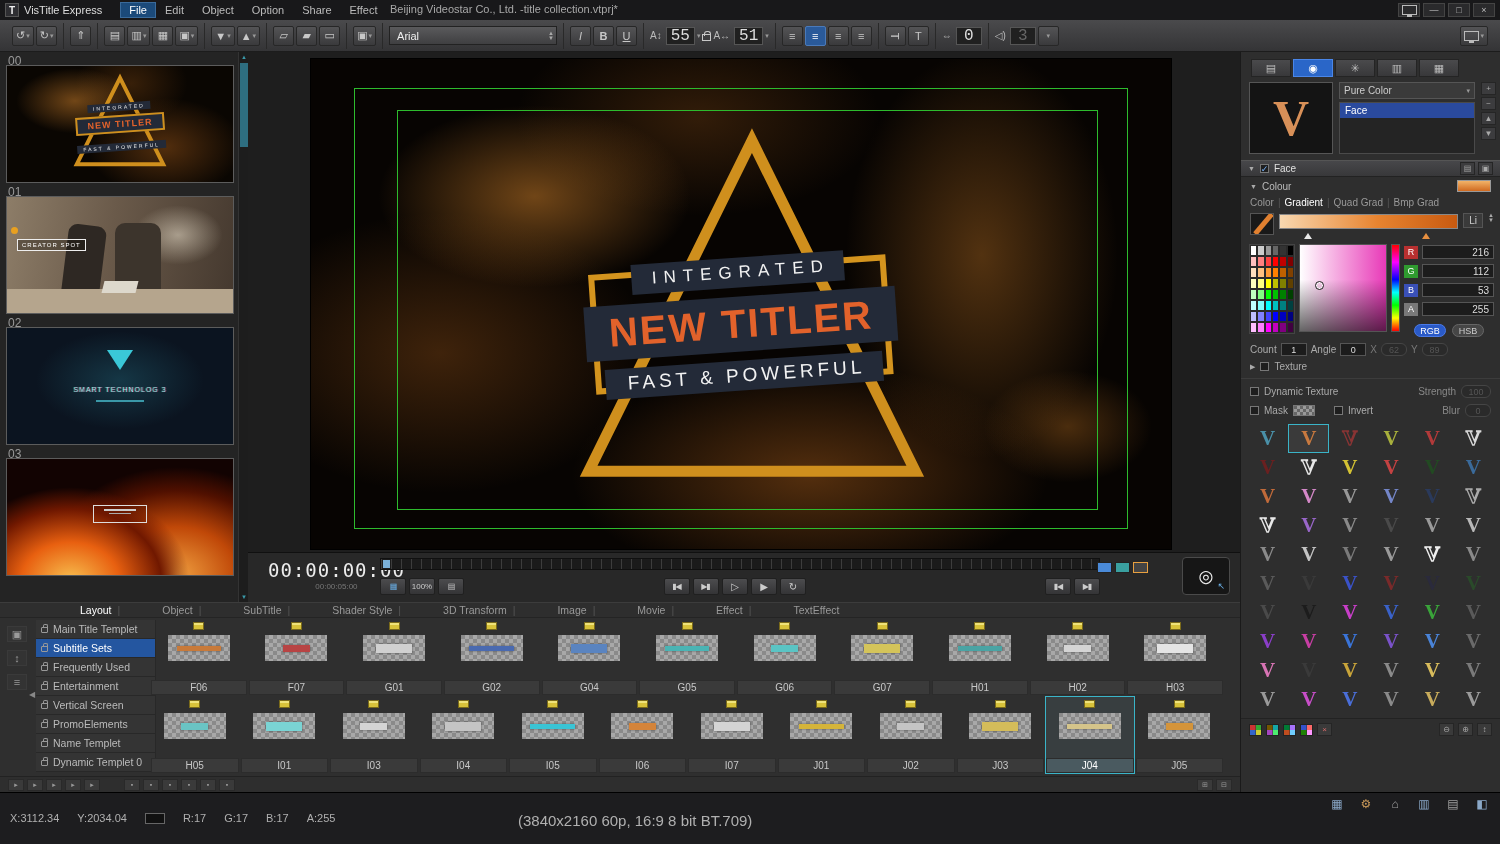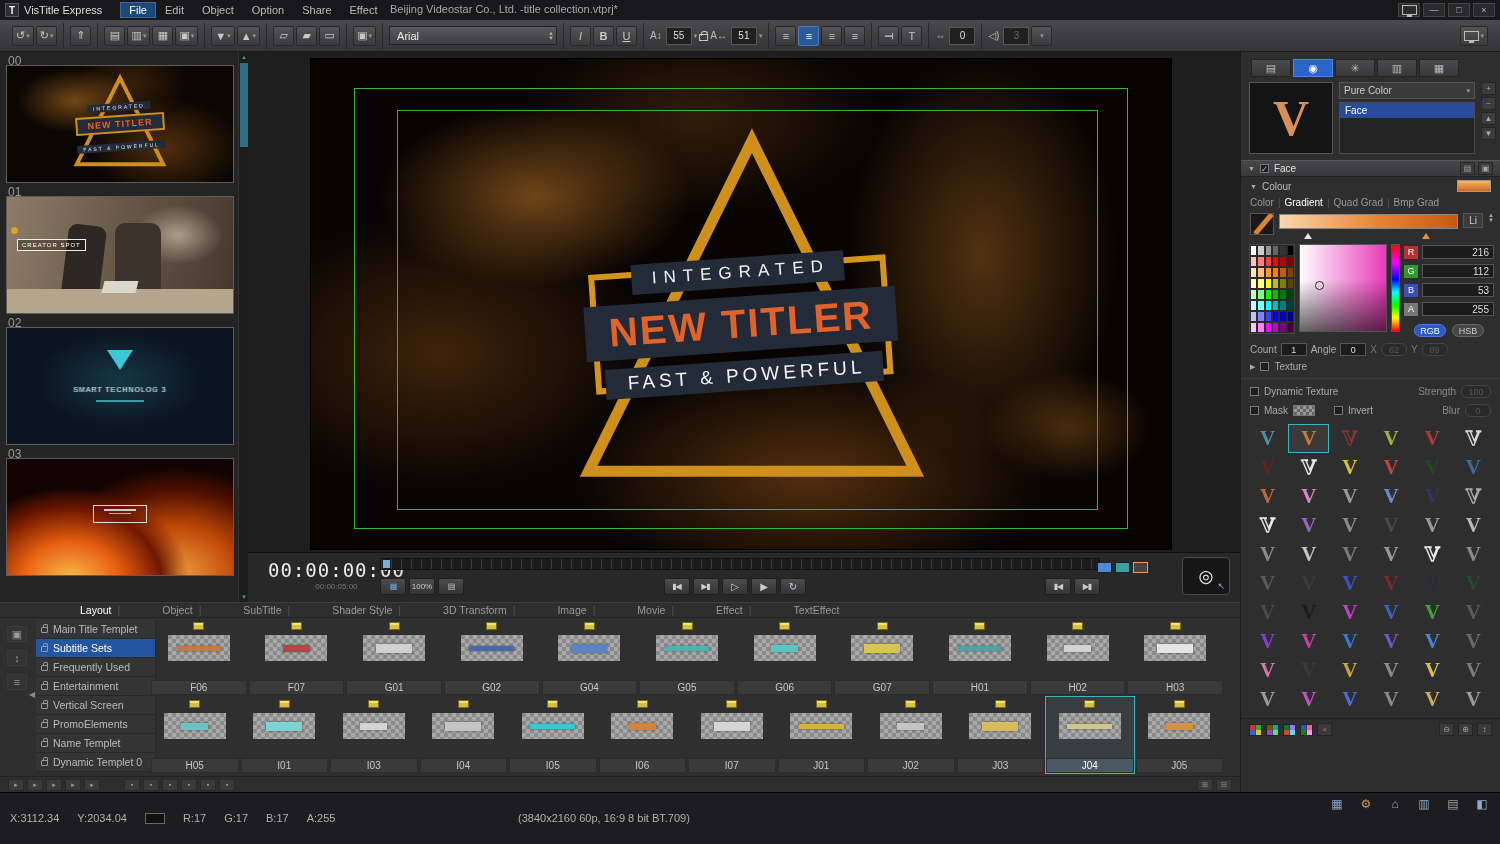--- a/index.html
+++ b/index.html
@@ -15,21 +15,21 @@
   .win-title { position:absolute; left:390px; top:3px; color:#a8a8a8; }
   .win-controls { margin-left:auto; display:flex; align-items:center; gap:3px; padding-right:5px; }
   .win-btn { width:22px; height:14px; display:flex; align-items:center; justify-content:center; font-size:9px; color:#bbb; background:#2a2a2c; border:1px solid #444; }
 
   
   .toolbar { position:absolute; top:20px; left:0; width:1500px; height:32px; background:linear-gradient(#4a4a4c,#343436); border-bottom:1px solid #1c1c1c; display:flex; align-items:center; padding:0 6px; z-index:29; }
   .tgroup { display:flex; align-items:center; gap:2px; padding:0 6px; border-right:1px solid #292929; height:26px; }
   .tbtn { min-width:21px; height:20px; background:linear-gradient(#545456,#3a3a3c); border:1px solid #272727; border-radius:2px; display:flex; align-items:center; justify-content:center; font-size:11px; color:#c8c8c8; padding:0 3px; gap:1px; }
   .tbtn.active { background:#2a5a9a; border-color:#4a7aba; color:#fff; }
   .dd { font-size:7px; color:#999; }
-  .tfield { height:18px; min-width:26px; background:#202020; border:1px solid #555; color:#ddd; font-size:10px; display:flex; align-items:center; justify-content:center; padding:0 4px; }
+  .tfield { height:18px; min-width:26px; background:#202020; border:1px solid #555; color:#ddd; font-size:16px; display:flex; align-items:center; justify-content:center; padding:0 4px;font-family:Liberation Mono, monospace; }
   .tfield.disabled { color:#666; }
   .font-combo { width:168px; height:19px; background:linear-gradient(#5a5a5c,#3f3f41); border:1px solid #222; display:flex; align-items:center; justify-content:space-between; padding:0 2px 0 7px; font-size:11px; color:#eee; }
   .spin { display:flex; flex-direction:column; font-size:6px; line-height:5px; color:#aaa; }
   .ticon { font-size:10px; color:#bbb; margin-right:2px; }
   .lock { width:9px; height:7px; border:1px solid #c8c8c8; position:relative; margin-top:3px; }
   .lock::before { content:""; position:absolute; top:-4px; left:1px; width:5px; height:4px; border:1px solid #c8c8c8; border-bottom:none; border-radius:3px 3px 0 0; }
   .tb-right { margin-left:auto; display:flex; align-items:center; gap:3px; padding-right:6px; }
   .monitor-shape { width:15px; height:10px; border:1px solid #bbb; position:relative; }
   .monitor-shape::after { content:""; position:absolute; left:4px; bottom:-3px; width:5px; height:2px; background:#bbb; }
 
@@ -208,21 +208,21 @@
   .pf-right { margin-left:auto; display:flex; gap:4px; }
 
   
   .statusbar { position:absolute; top:792px; left:0; width:1500px; height:52px; background:#1d1d1f; border-top:1px solid #000; }
   .sb-icons { position:absolute; right:8px; top:3px; display:flex; gap:9px; }
   .sb-icon { width:20px; height:16px; font-size:12px; display:flex; align-items:center; justify-content:center; color:#8aa8c8; }
   .sb-icon.tool { color:#c89858; }
   .sb-icon.gray { color:#a0a0a0; }
   .sb-text { position:absolute; top:19px; left:10px; display:flex; align-items:center; gap:18px; font-size:11px; color:#b0b0b0; }
   .sb-swatch { width:20px; height:11px; background:#111; border:1px solid #666; }
-  .sb-format { position:absolute; top:19px; left:518px; font-size:11px; color:#b0b0b0; }
+  .sb-format { position:absolute; top:19px; left:518px; font-size:15px; color:#b0b0b0; }
 </style>
 </head>
 <body>
 
 <div class="menubar">
   <div class="logo">T</div>
   <span class="appname">VisTitle Express</span>
   <div style="display:flex;align-items:center;">
       <div class="menu-item active">File</div>
       <div class="menu-item">Edit</div>

